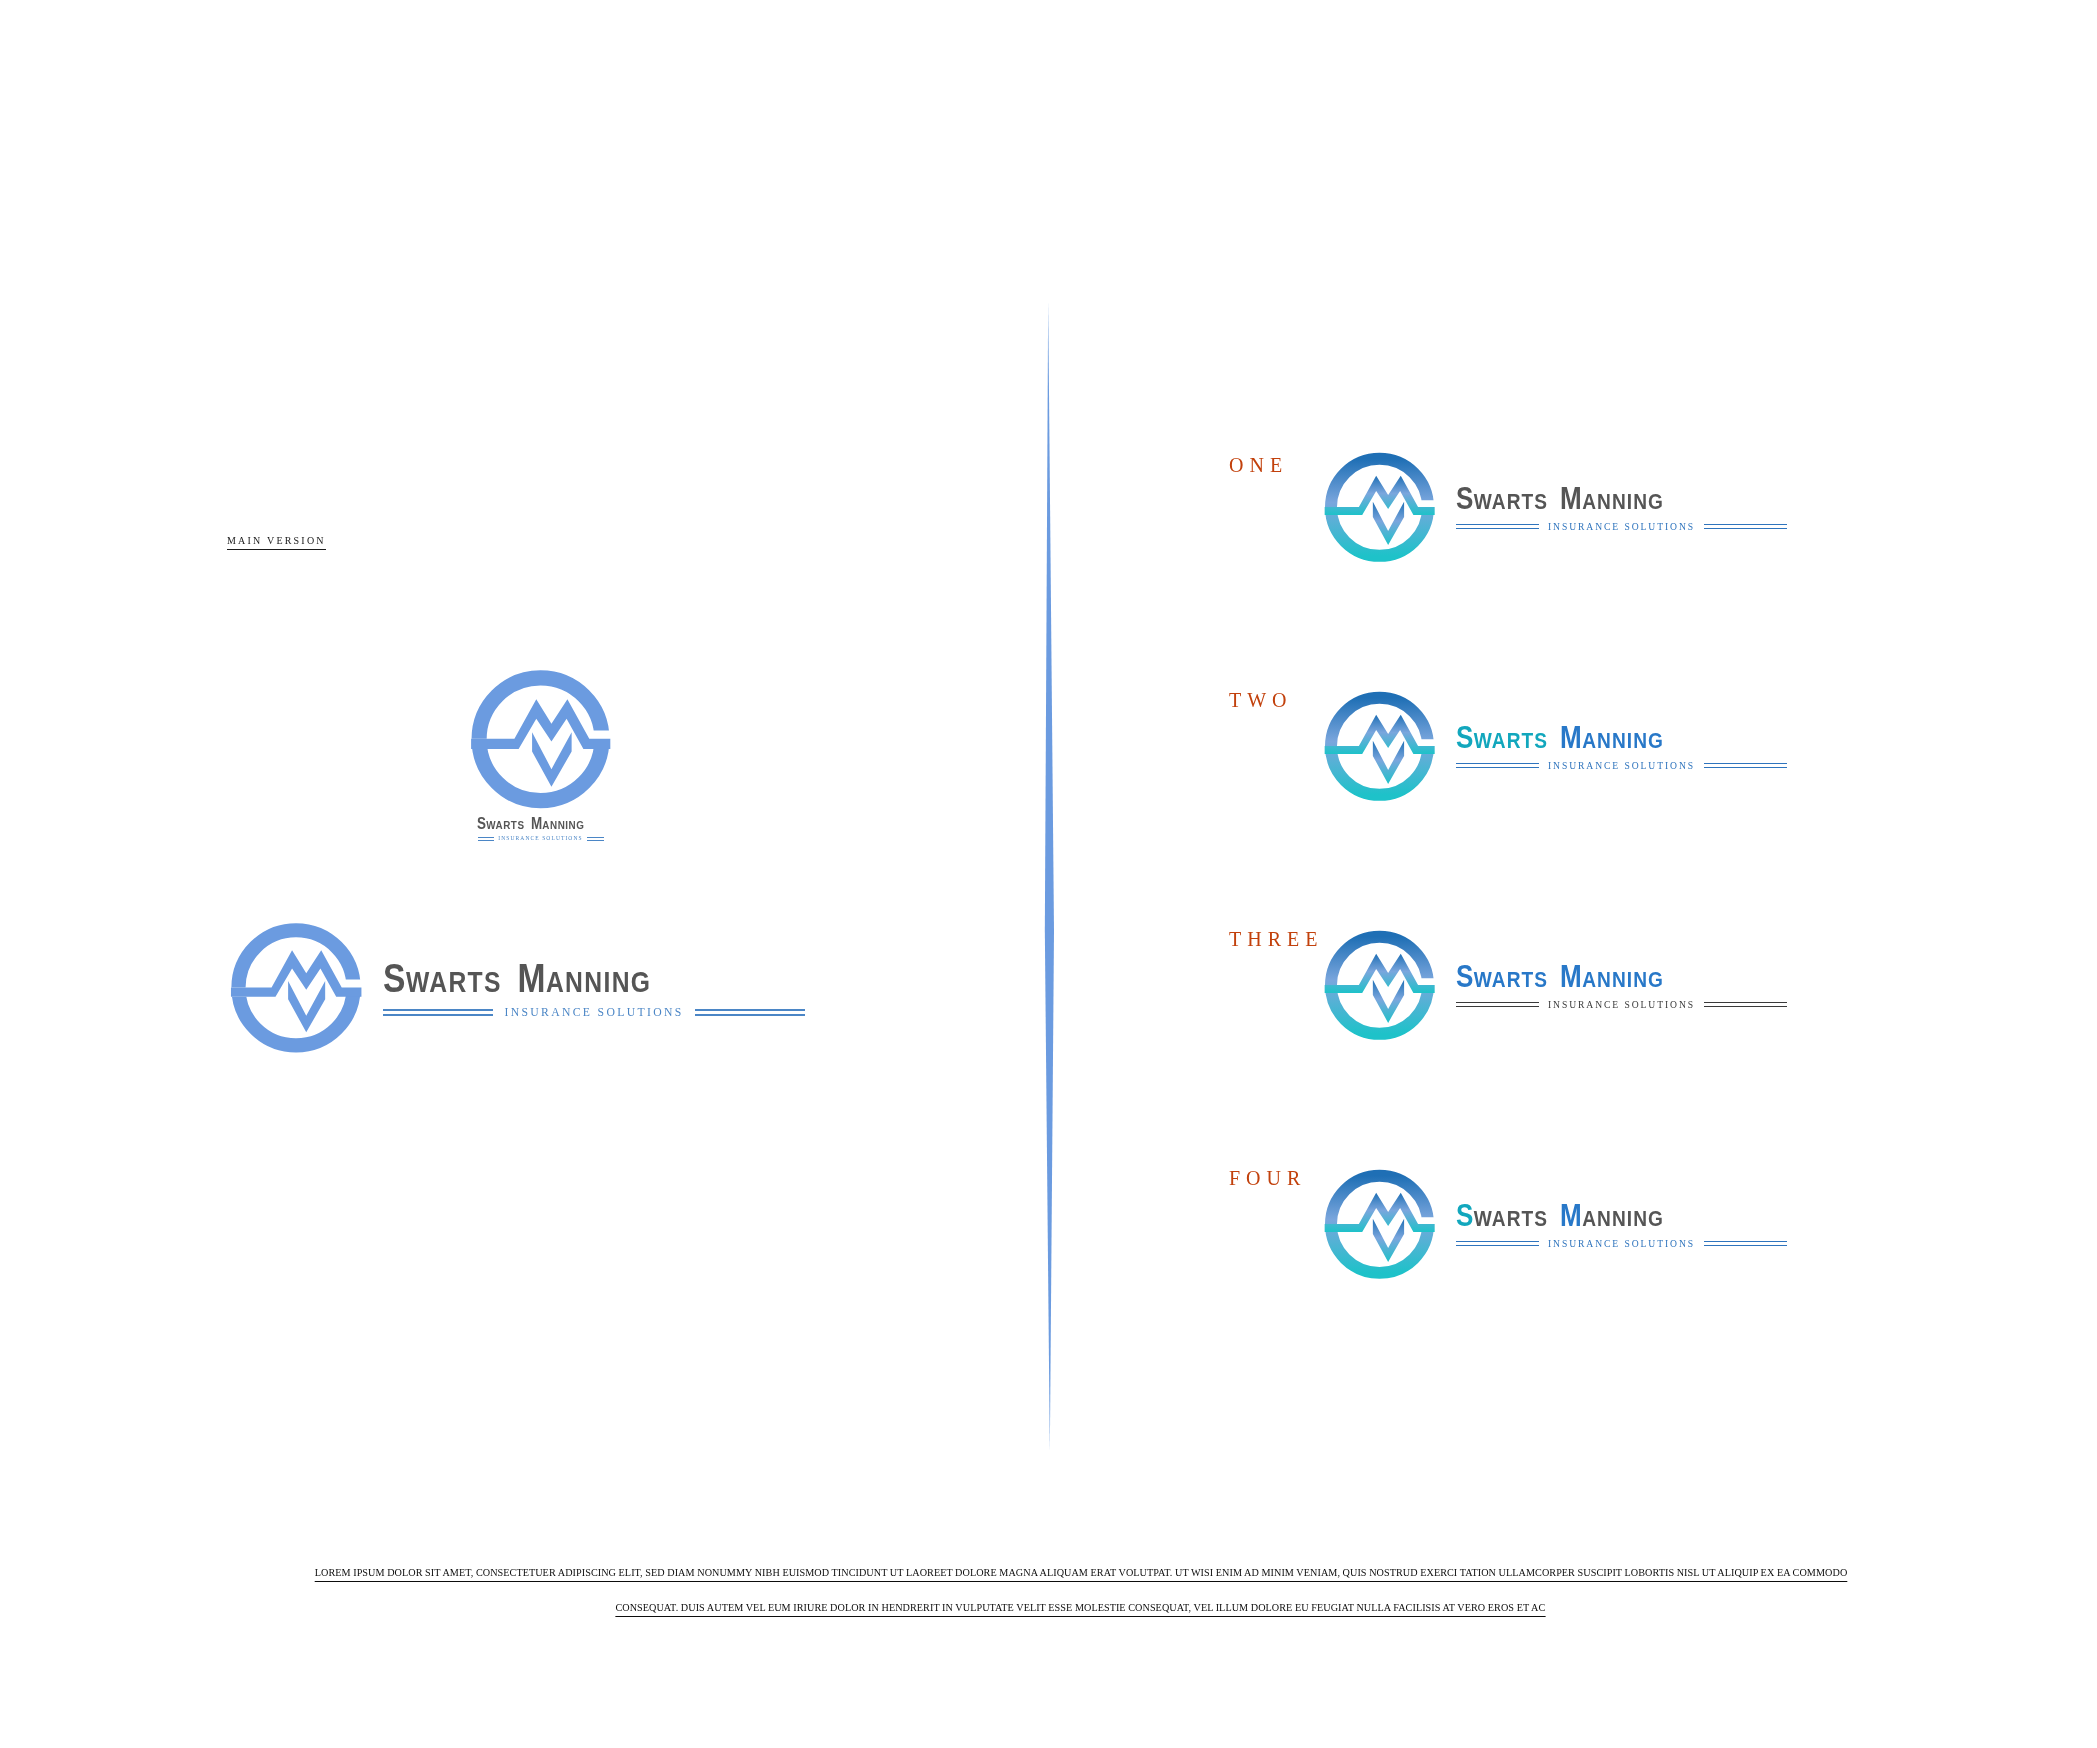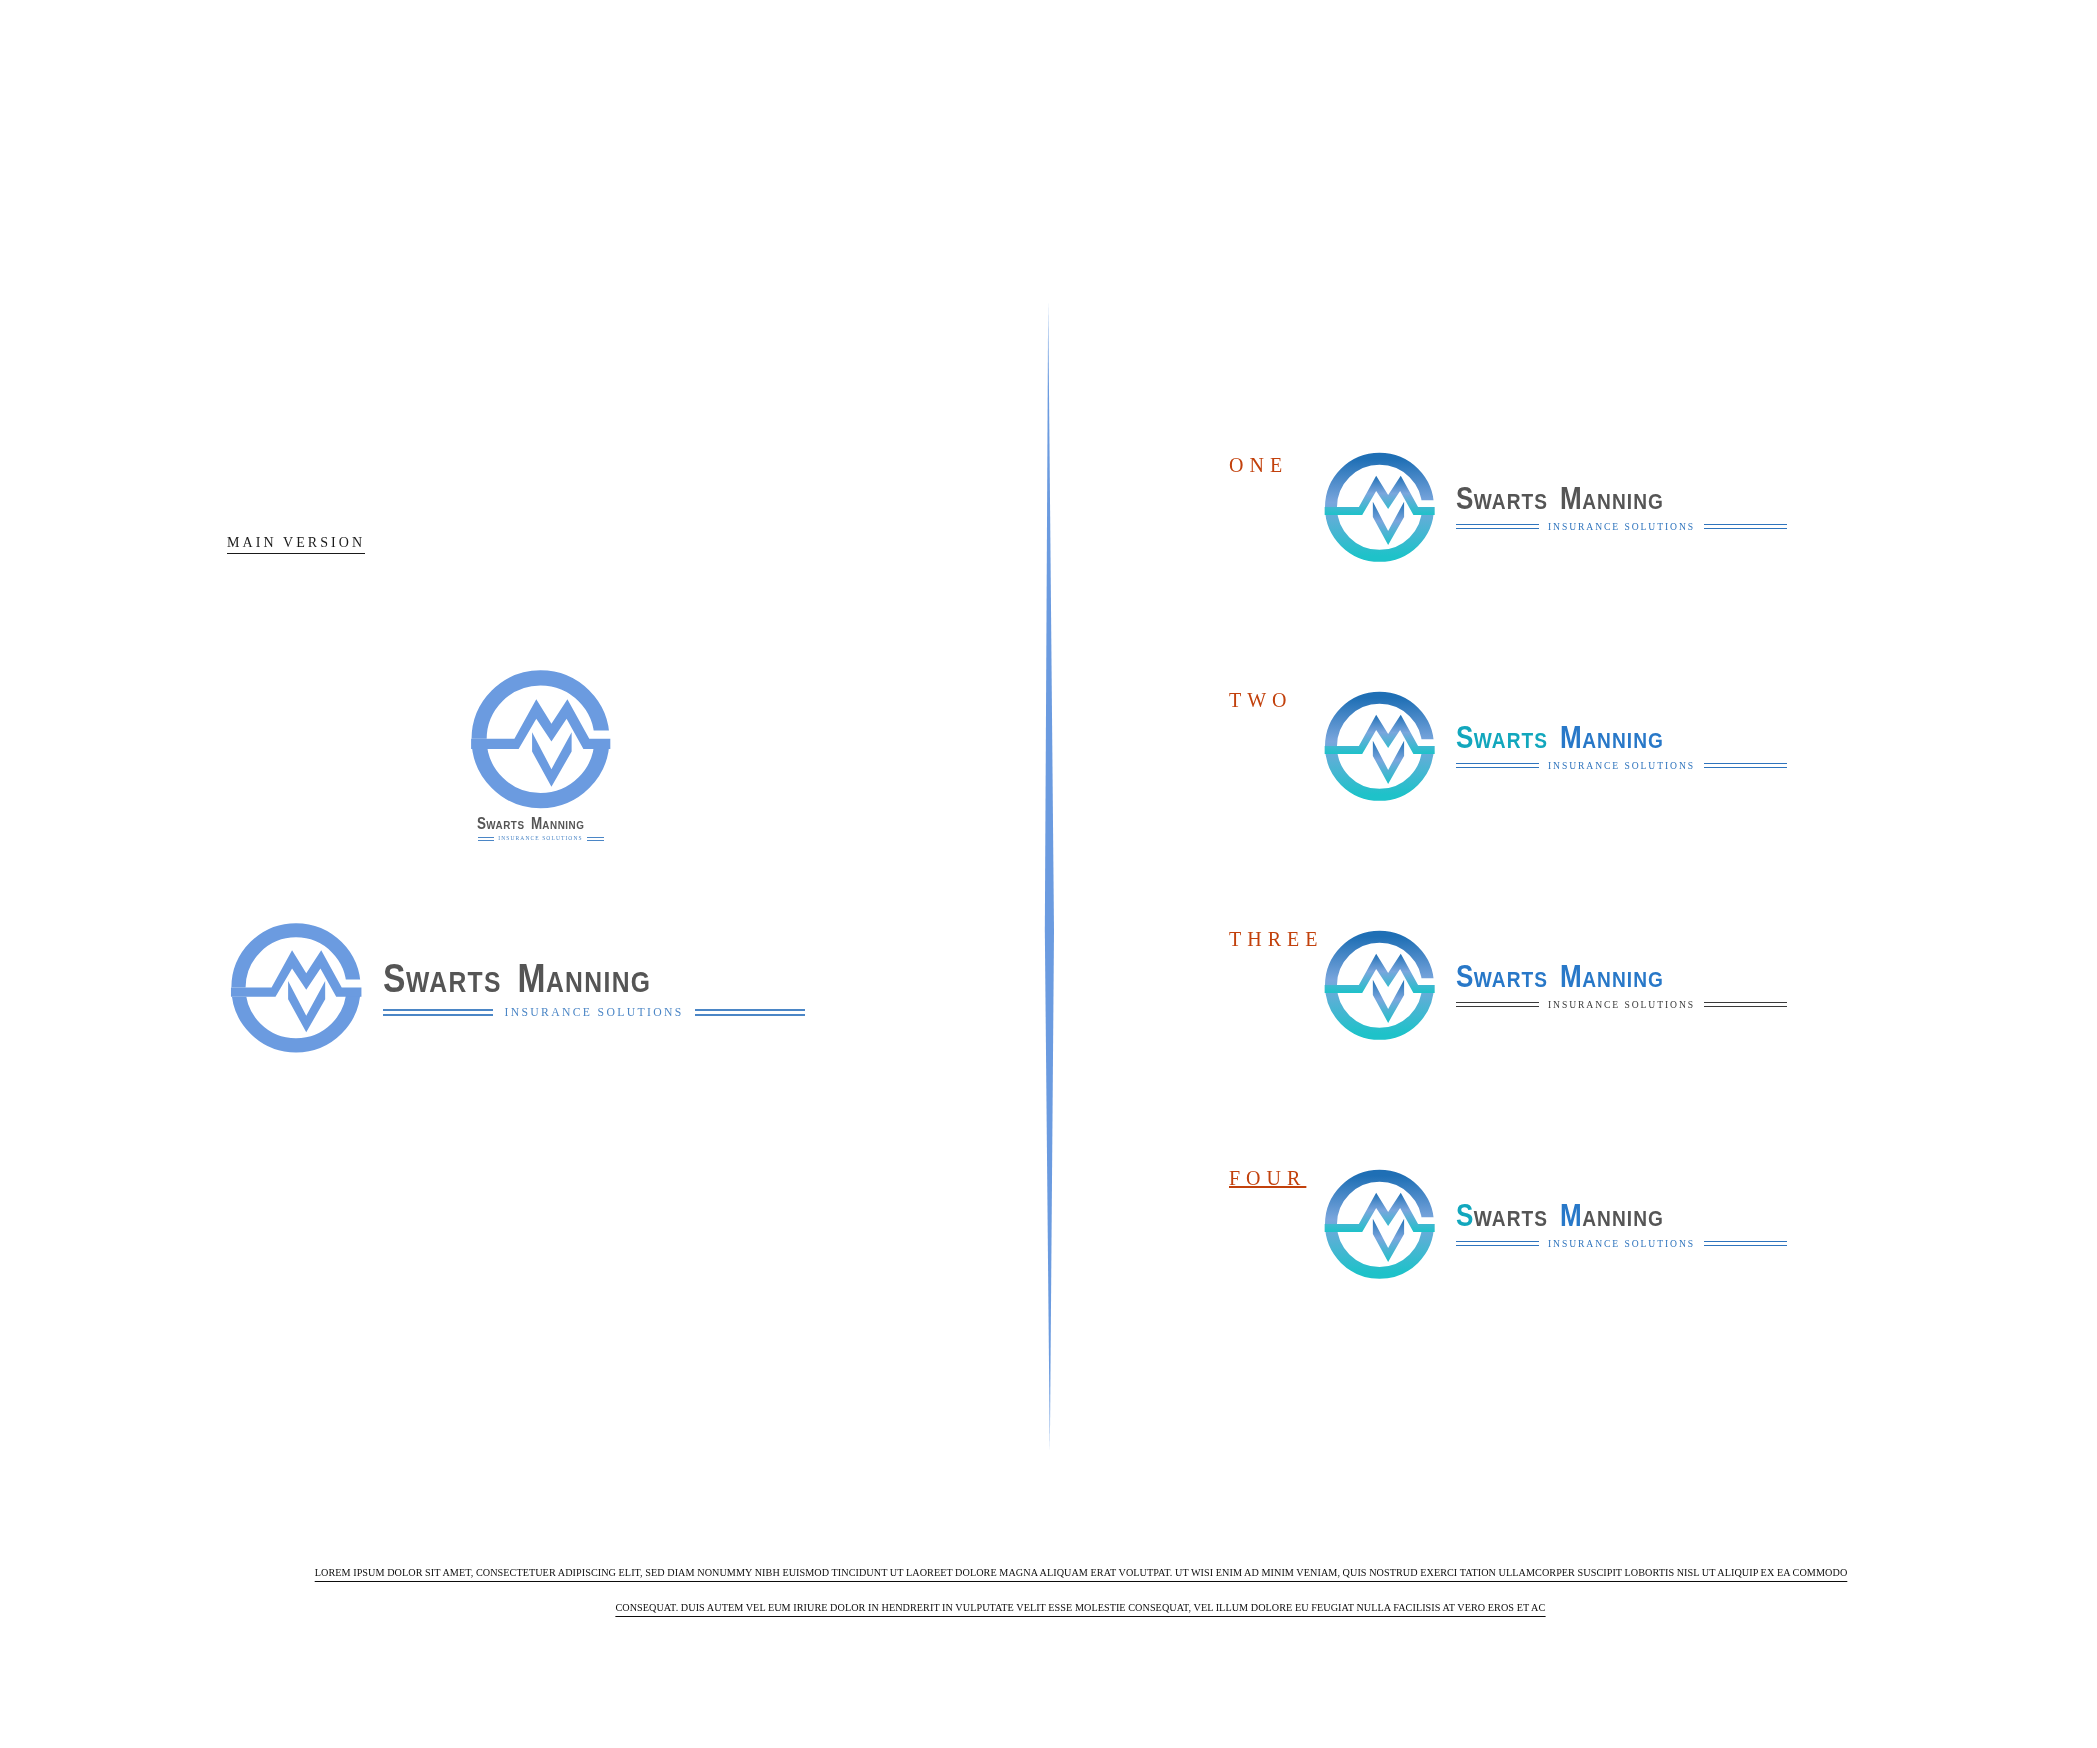--- a/index.html
+++ b/index.html
@@ -23,21 +23,21 @@
   .section-label {
     font-family: "Liberation Serif", serif;
     color: #1a1a1a;
     white-space: nowrap;
     letter-spacing: 0.22em;
     border-bottom: 0.8px solid #1a1a1a;
     padding-bottom: 2.5px;
     line-height: 1;
   }
   .section-label.main {
-    font-size: 14px;
+    font-size: 10px;
     left: 227px;
     top: 536px;
   }
   .variant-label {
     font-family: "Liberation Serif", serif;
     color: #c2410c;
     white-space: nowrap;
     letter-spacing: 0.30em;
     font-size: 20px;
     line-height: 1;
@@ -319,21 +319,21 @@
       </span>
       <span class="tl-text" style="padding:0 9.2px;">INSURANCE SOLUTIONS</span>
       <span class="rule">
         <i style="height:1.1px;"></i>
           <i style="height:1.1px; margin-top:2.9px;"></i>
       </span>
     </div>
   </div>
 </div>
 
-<div class="variant-label abs" style="left:1229px; top:1168px;text-decoration:underline;">FOUR</div>
+<div class="variant-label abs" style="left:1229px; top:1168px;">FOUR</div>
 
 <div class="abs" style="left:1323px; top:1168px; display:flex; align-items:center;">
   <svg class="logo-icon" width="113" height="113" viewBox="0 0 340 335">
     <defs>
       <linearGradient id="gradFour" x1="0" y1="0" x2="0" y2="1">
         <stop offset="0%" stop-color="#1f6fb5"></stop>
         <stop offset="45%" stop-color="#7aa6dd"></stop>
         <stop offset="100%" stop-color="#1ec2c9"></stop>
       </linearGradient>
       <clipPath id="ringClip4">

